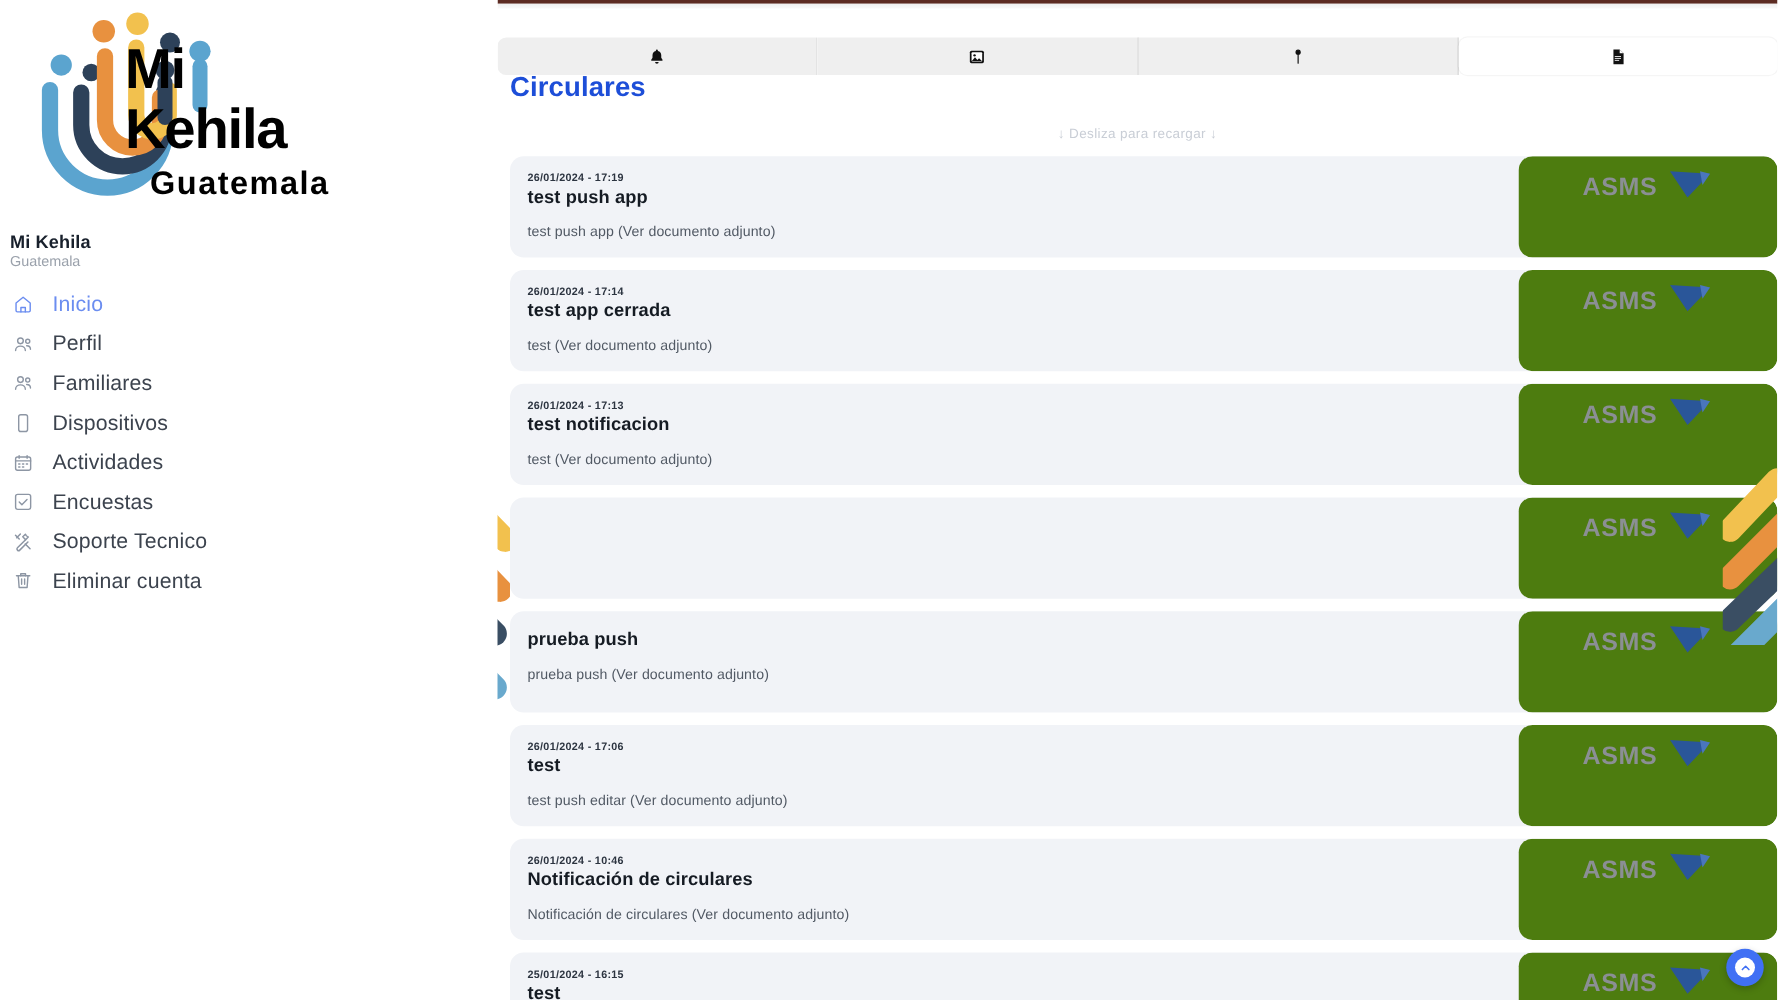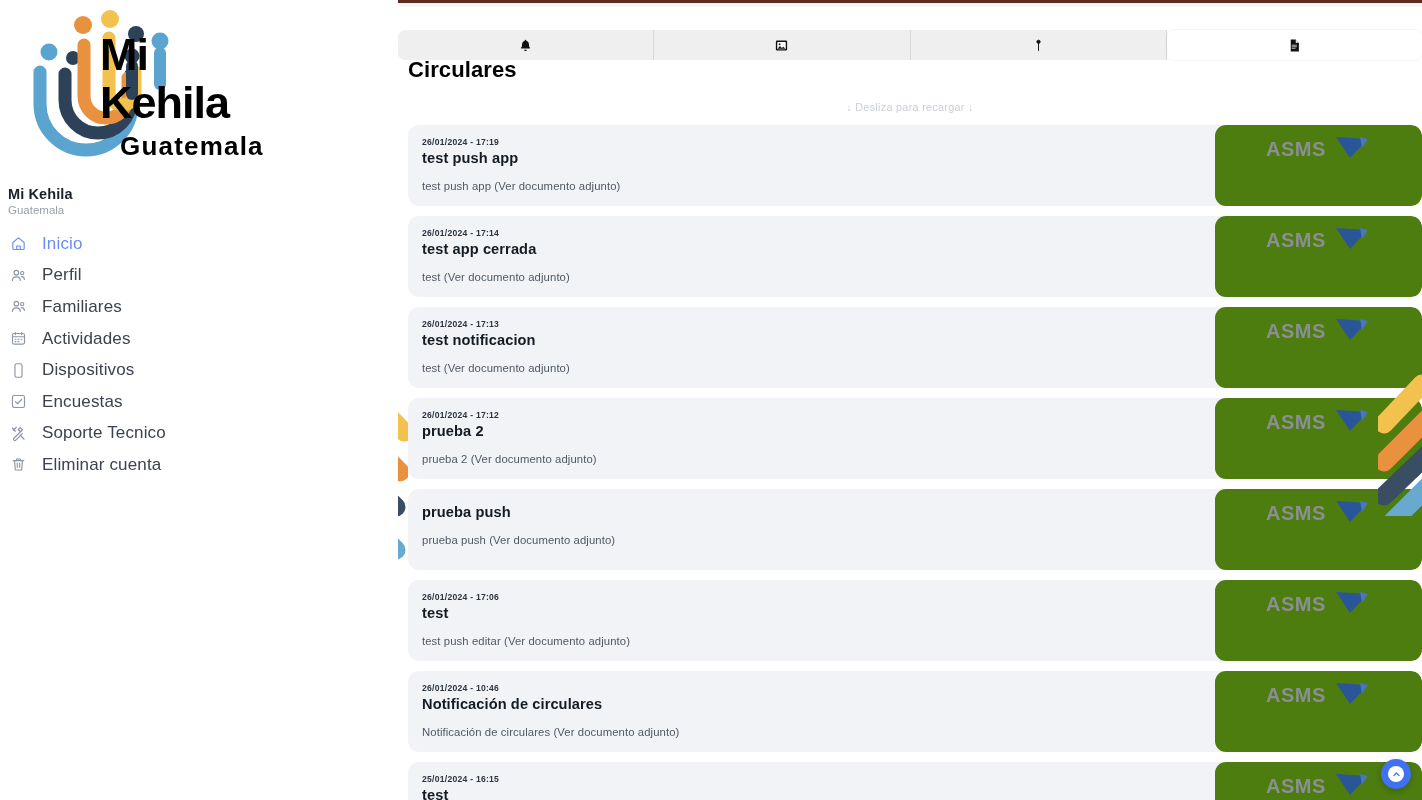--- a/index.html
+++ b/index.html
@@ -63,21 +63,21 @@
     cursor: pointer; position: relative;
   }
   .tab:first-child { border-top-left-radius: 7px; border-bottom-left-radius: 7px; }
   .tab:last-child  { border-right: none; }
   .tab.active { background: #ffffff; border-radius: 7px; border-right: none; box-shadow: 0 0 0 1px rgba(0,0,0,.04); }
   .tab svg { width: 15px; height: 15px; display:block; }
 
   
   .page-title {
     position: absolute; left: 10px; top: 50px;
-    font-size: 22px; font-weight: bold; color: #000000; letter-spacing: .1px;
+    font-size: 22px; font-weight: bold; color: #1d4ed8; letter-spacing: .1px;
   }
 
   
   .refresh-hint {
     position: absolute; top: 94px; left: 0; width: 1024px;
     text-align: center; font-size: 10.8px; color: #c9ced6; letter-spacing: .3px;
   }
 
   
   .cards { position: absolute; left: 10px; top: 118px; width: 1014px; }
@@ -180,36 +180,36 @@
             <circle cx="17.2" cy="8.6" r="2.3"></circle>
               <path d="M16 13.6c2.4 0 4.3 1.6 4.3 4"></path>
           </svg>
         </span>
         <span class="nav-label">Familiares</span>
       </div>
 
       <div class="nav-item">
         <span class="nav-ico">
           <svg viewBox="0 0 24 24" fill="none" stroke="#8d96a4" stroke-width="1.6" stroke-linecap="round" stroke-linejoin="round">
+            <rect x="7" y="2.5" width="10" height="19" rx="2.4"></rect>
+          </svg>
+        </span>
+        <span class="nav-label">Dispositivos</span>
+      </div>
+
+      <div class="nav-item">
+        <span class="nav-ico">
+          <svg viewBox="0 0 24 24" fill="none" stroke="#8d96a4" stroke-width="1.6" stroke-linecap="round" stroke-linejoin="round">
             <rect x="3.5" y="5" width="17" height="15" rx="2.2"></rect>
               <path d="M3.5 9.5h17"></path>
             <path d="M7.5 3.5v3M16.5 3.5v3"></path>
             <path d="M7 13h1.4M11.3 13h1.4M15.6 13h1.4M7 16.4h1.4M11.3 16.4h1.4"></path>
           </svg>
         </span>
         <span class="nav-label">Actividades</span>
-      </div>
-
-      <div class="nav-item">
-        <span class="nav-ico">
-          <svg viewBox="0 0 24 24" fill="none" stroke="#8d96a4" stroke-width="1.6" stroke-linecap="round" stroke-linejoin="round">
-            <rect x="7" y="2.5" width="10" height="19" rx="2.4"></rect>
-          </svg>
-        </span>
-        <span class="nav-label">Dispositivos</span>
       </div>
 
       <div class="nav-item">
         <span class="nav-ico">
           <svg viewBox="0 0 24 24" fill="none" stroke="#8d96a4" stroke-width="1.6" stroke-linecap="round" stroke-linejoin="round">
             <rect x="3.5" y="3.5" width="17" height="17" rx="2.4"></rect>
             <path d="M7.6 12.2l3 3 5.8-6"></path>
           </svg>
         </span>
         <span class="nav-label">Encuestas</span>
@@ -337,25 +337,20 @@
         <div class="card-logo-panel">
           <svg class="asms" viewBox="0 0 110 28">
               <text x="2" y="20" font-family="Liberation Sans, sans-serif" font-size="20" font-weight="bold" fill="#8b8f94" letter-spacing="0.5">ASMS</text>
               <path d="M72 1 L104 3 L86 22 Z" fill="#2a5699"></path>
               <path d="M96 1 L104 3 L98 12 Z" fill="#4a76bd"></path>
             </svg>
         </div>
       </div>
 
       <div class="card">
-        <div class="card-text">
-          <div class="card-date">26/01/2024 - 17:12</div>
-          <div class="card-title">prueba 2</div>
-          <div class="card-desc">prueba 2 (Ver documento adjunto)</div>
-        </div>
         <div class="card-logo-panel">
           <svg class="asms" viewBox="0 0 110 28">
               <text x="2" y="20" font-family="Liberation Sans, sans-serif" font-size="20" font-weight="bold" fill="#8b8f94" letter-spacing="0.5">ASMS</text>
               <path d="M72 1 L104 3 L86 22 Z" fill="#2a5699"></path>
               <path d="M96 1 L104 3 L98 12 Z" fill="#4a76bd"></path>
             </svg>
         </div>
       </div>
 
       <div class="card">

